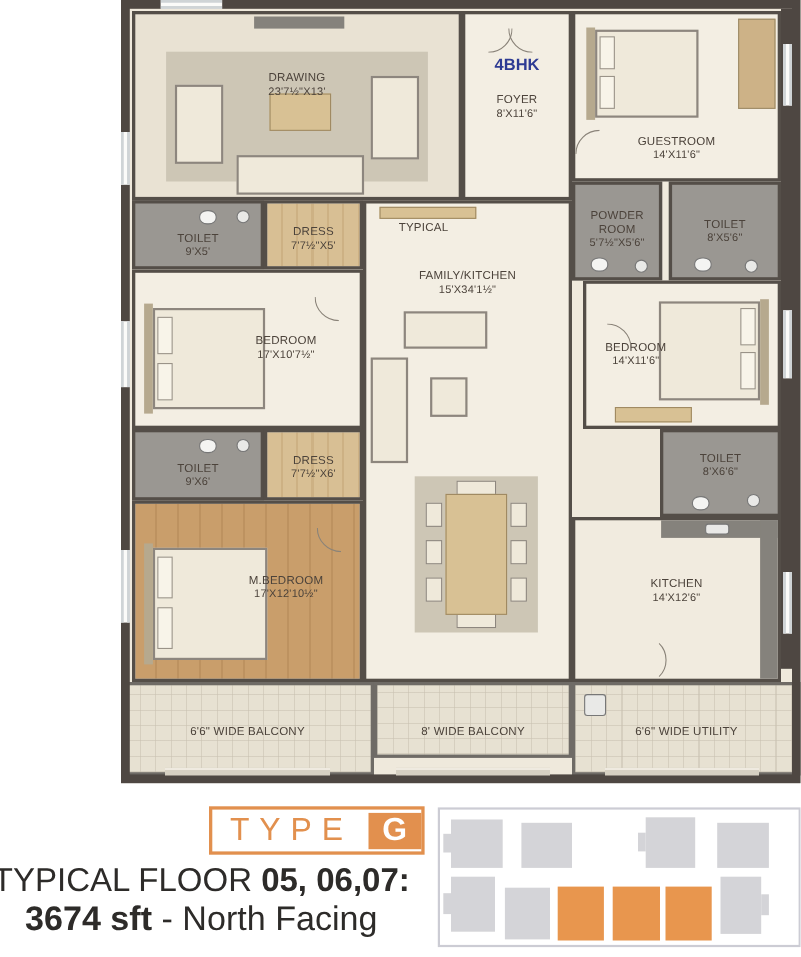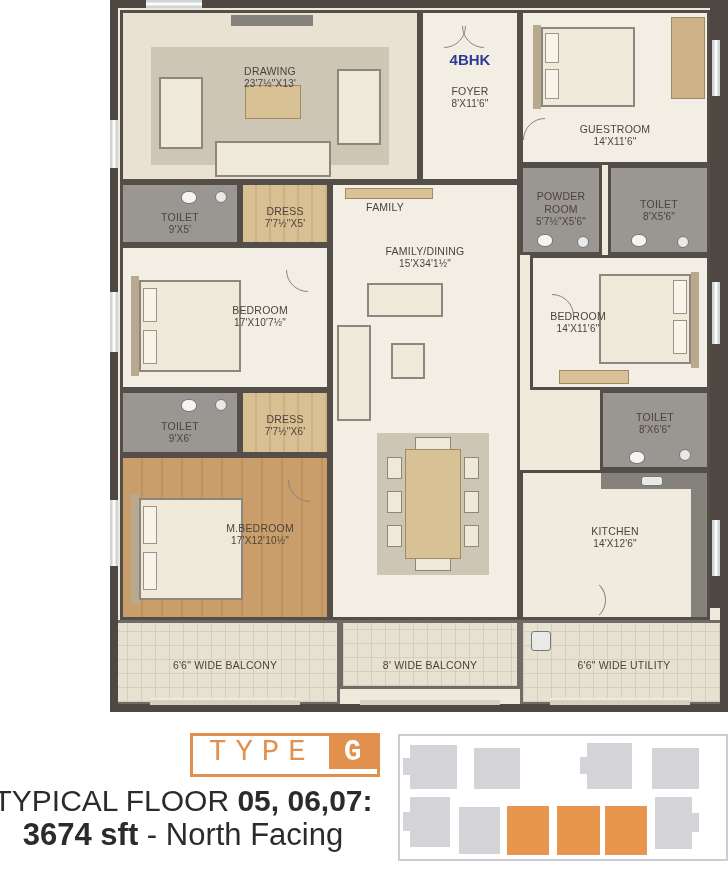--- a/index.html
+++ b/index.html
@@ -45,22 +45,22 @@
 
   .window{position:absolute;background:#fbfbf9;z-index:6;}
   .window.v{width:8px;box-shadow:inset 2.5px 0 0 #cfd4d6,inset -2.5px 0 0 #cfd4d6;}
   .window.h{height:8px;box-shadow:inset 0 2.5px 0 #cfd4d6,inset 0 -2.5px 0 #cfd4d6;}
   .rail{position:absolute;height:7px;background:#d6d0c2;z-index:6;box-shadow:inset 0 2px 0 #efeae0;}
 
   .door{position:absolute;width:44px;height:44px;border:1.6px solid #8a8379;border-radius:50%;
         clip-path:polygon(50% 50%,100% 50%,100% 100%,50% 100%);z-index:3;box-sizing:border-box;}
 
   
-  .type-badge{position:absolute;left:190px;top:733px;height:44px;display:flex;align-items:flex-start;
-              background:#fff;border:3px solid #e2904e;box-sizing:border-box;z-index:2;font-family:Liberation Mono, monospace;}
+  .type-badge{position:absolute;left:190px;top:733px;height:44px;display:flex;align-items:center;
+              background:#fff;border:3px solid #e2904e;box-sizing:border-box;z-index:2;}
   .type-word{display:flex;align-items:center;padding:0 14px 0 16px;color:#e2904e;
              font-size:29px;letter-spacing:9px;}
   .type-letter{width:48px;background:#e2904e;color:#fff;display:flex;align-items:center;
                justify-content:center;font-size:29px;font-weight:bold;}
   .cap1{position:absolute;left:-8px;top:784px;width:382px;text-align:center;
         font-size:30px;color:#2d2b29;white-space:nowrap;}
   .cap2{position:absolute;left:-8px;top:817px;width:382px;text-align:center;
         font-size:31px;color:#2d2b29;white-space:nowrap;}
   .b{font-weight:bold;}
 
@@ -159,24 +159,24 @@
       <div class="rlabel" style="left:70px;right:0;top:56px">
         <div>BEDROOM</div>
         <div class="dims">17'X10'7½"</div>
       </div>
     </div>
     <div class="door" style="left:176px;top:248px;transform:rotate(90deg)"></div>
 
     <div class="room cream" style="left:220px;top:182px;width:190px;height:438px">
       <div class="furn woodf" style="left:12px;top:3px;width:88px;height:11px"></div>
       <div class="rlabel" style="left:0;right:80px;top:16px">
-        <div>FAMILY</div>
+        <div>TYPICAL</div>
       </div>
       <div class="rlabel" style="top:60px">
-        <div>FAMILY/DINING</div>
+        <div>FAMILY/KITCHEN</div>
         <div class="dims">15'X34'1½"</div>
       </div>
       <div class="furn sofa" style="left:34px;top:98px;width:76px;height:34px"></div>
       <div class="furn sofa" style="left:4px;top:140px;width:34px;height:96px"></div>
       <div class="furn sofa" style="left:58px;top:158px;width:34px;height:36px"></div>
       <div class="furn rug" style="left:44px;top:248px;width:112px;height:142px"></div>
       <div class="furn chair" style="left:82px;top:252px;width:36px;height:13px"></div>
       <div class="furn chair" style="left:82px;top:373px;width:36px;height:13px"></div>
       <div class="furn chair" style="left:54px;top:272px;width:15px;height:22px"></div>
       <div class="furn chair" style="left:54px;top:306px;width:15px;height:22px"></div>

